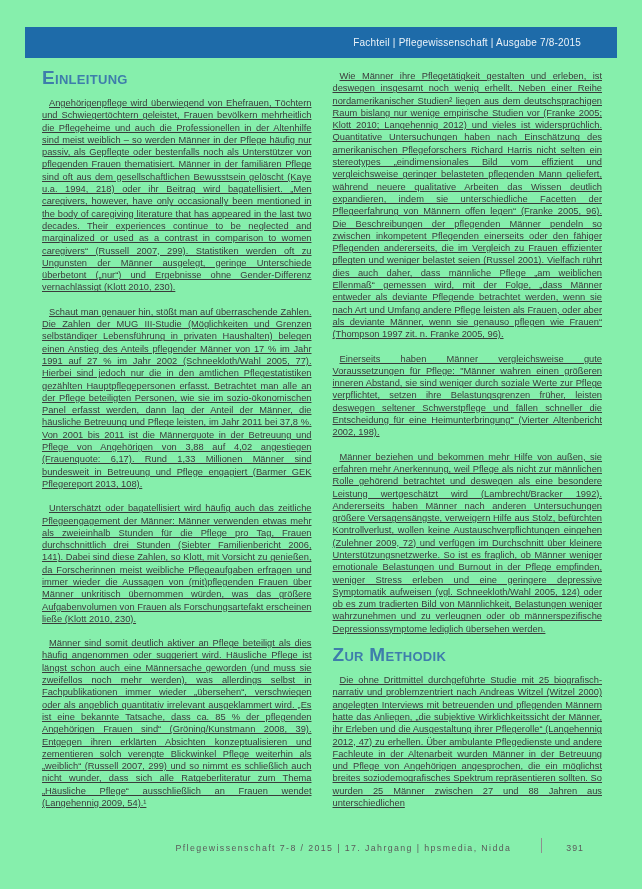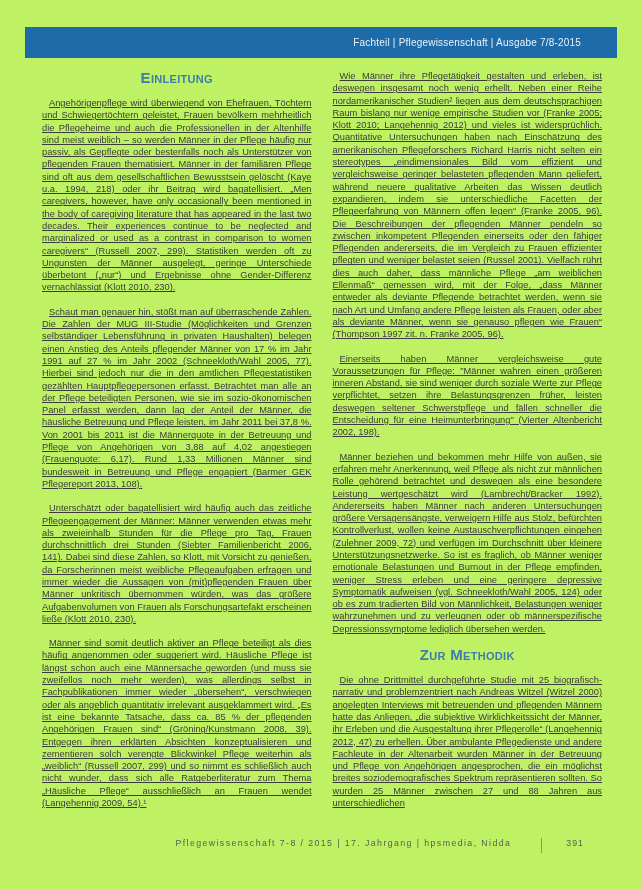--- a/index.html
+++ b/index.html
@@ -5,21 +5,21 @@
   html,body{margin:0;padding:0;}
   body{
     width:642px;height:889px;
     background:#fbf8f5;
     font-family:"Liberation Sans",sans-serif;
     overflow:hidden;
   }
   .page{
     position:relative;
     width:642px;height:889px;
-    background:#bef264;
+    background:#86efac;
     overflow:hidden;
   }
   .header-bar{
     position:absolute;
     top:27px;left:25px;right:25px;height:31px;
     background:#1e6ba9;
     display:flex;align-items:center;justify-content:flex-end;
     padding-right:36px;box-sizing:border-box;
   }
   .header-bar .header-label{
@@ -35,45 +35,44 @@
     gap:21px;
   }
   .col{
     width:270px;
     box-sizing:border-box;
   }
   h2.section-heading{
     font-variant:small-caps;
     font-weight:600;
     color:#3e7dab;
-    font-size:15px;
+    font-size:19px;
     letter-spacing:0.3px;
     margin:0 0 11px 0;
     line-height:16px;
-    text-align:center;
   }
   h2.methodik{
     margin-top:9px;
   }
   p.body-par{
     font-size:9.3px;
     line-height:12.3px;
     color:#3b3b3b;
     text-align:justify;
     text-indent:7px;
     margin:0 0 12px 0;
     hyphens:auto;
     text-decoration:underline;
     -webkit-hyphens:auto;
   }
   .footer{
     position:absolute;
     top:838px;left:0;right:58px;
     display:flex;
-    align-items:flex-start;
+    align-items:flex-end;
     justify-content:flex-end;
   }
   .footer-journal{
     font-size:8.8px;
     letter-spacing:1.4px;
     color:#5b5b5b;
     margin-right:30px;
   }
   .footer-sep{
     width:1px;height:15px;

